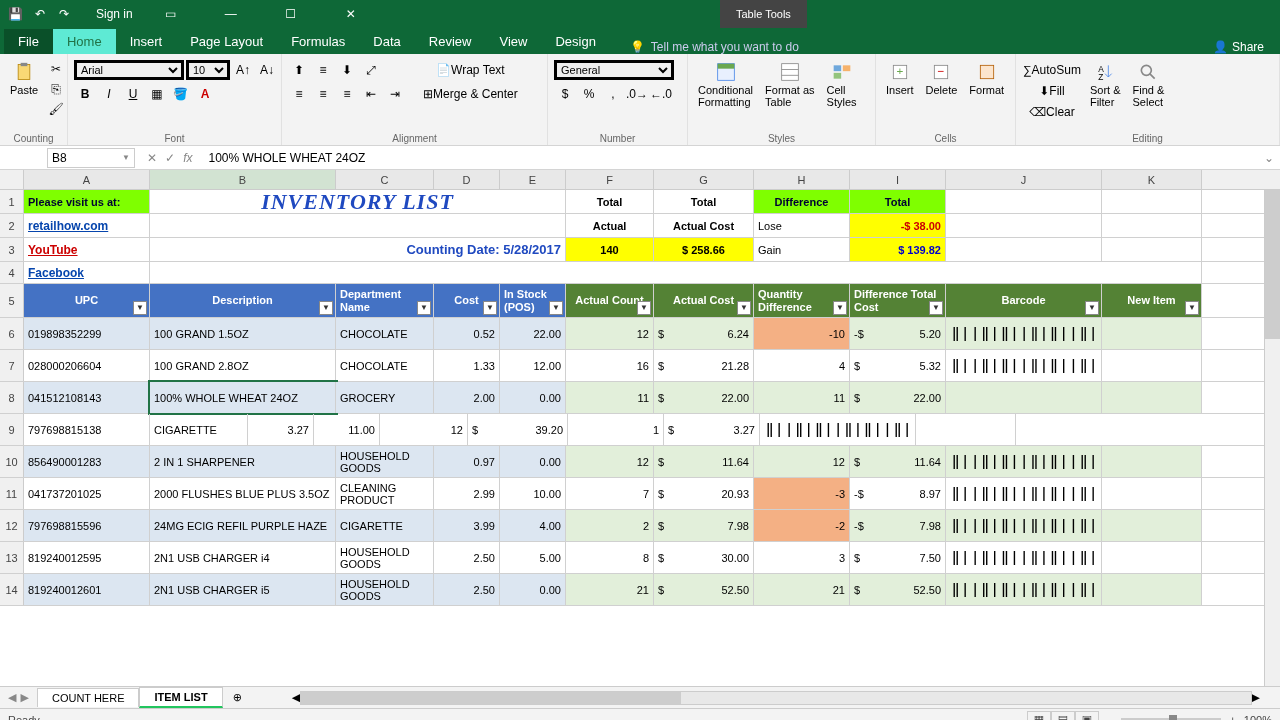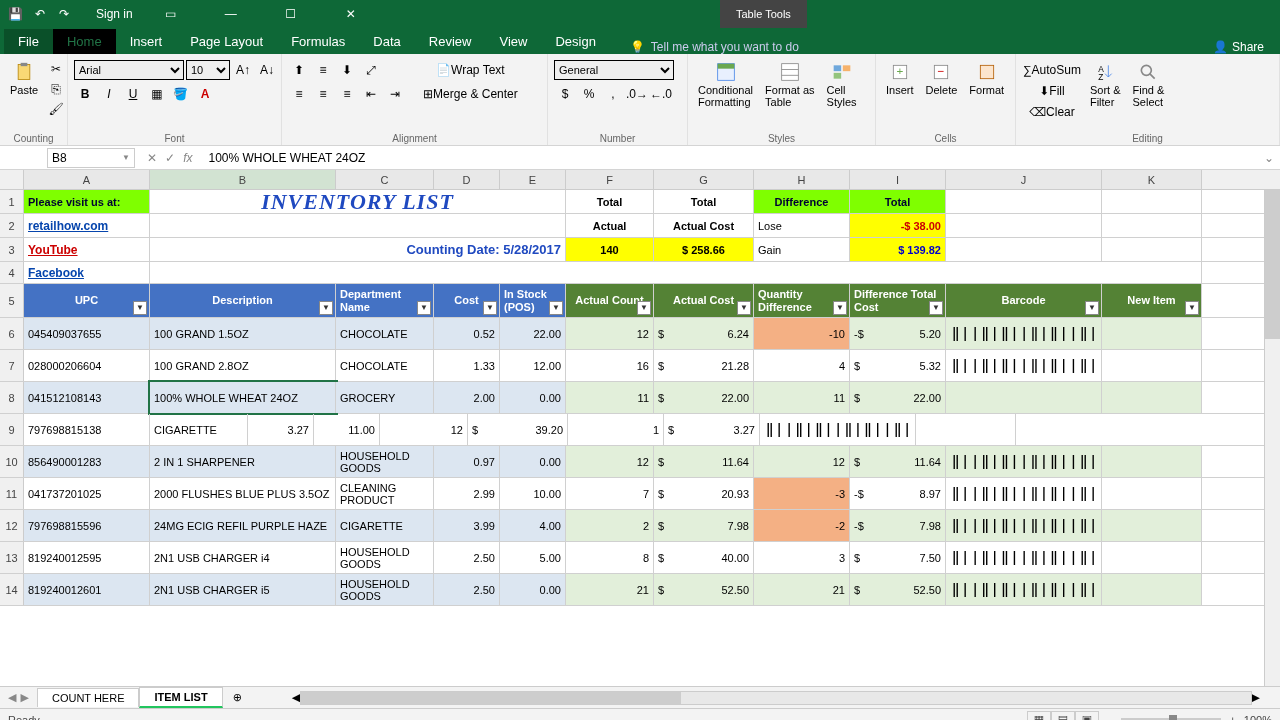--- a/index.html
+++ b/index.html
@@ -11,36 +11,36 @@
 .qat-icon { width: 16px; height: 16px; display: flex; align-items: center; justify-content: center; color: #fff; }
 .title-center { flex: 1; text-align: center; font-size: 12px; }
 .table-tools { background: #444; padding: 4px 16px; font-size: 11px; margin-left: 180px; position: absolute; left: 540px; top: 0; height: 28px; display:flex; align-items:center; color:#fff;}
 .title-right { display: flex; gap: 16px; padding: 0 16px; align-items: center; font-size: 12px; }
 .wc { width: 44px; text-align: center; }
 
 
 .ribbon-tabs { height: 26px; background: #0e6837; display: flex; align-items: flex-end; padding-left: 4px; }
 .tab { padding: 5px 14px; color: #fff; font-size: 13px; cursor: pointer; }
 .tab.file { background: #0a5029; }
-.tab.active { background: #000000; color: #217346; }
+.tab.active { background: #5eead4; color: #217346; }
 .tab.design { margin-left: 0; text-align: center; }
 .tell-me { color: #cce; margin-left: 20px; display:flex; align-items:center; gap:6px;}
 .share { margin-left: auto; padding-right: 16px; color: #fff; display:flex; align-items:center; gap:4px;}
 
 
 .ribbon { height: 92px; background: #f3f3f3; border-bottom: 1px solid #d4d4d4; display: flex; }
 .group { border-right: 1px solid #e1e1e1; padding: 2px 6px; display: flex; flex-direction: column; position: relative; }
 .group-label { position: absolute; bottom: 1px; left: 0; right: 0; text-align: center; font-size: 10px; color: #666; }
 .group-body { flex: 1; display: flex; align-items: flex-start; gap: 4px; padding-top: 4px; }
 .big-btn { display: flex; flex-direction: column; align-items: center; gap: 2px; padding: 2px 4px; font-size: 11px; cursor:pointer;}
 .big-btn svg { width: 20px; height: 20px; }
 .small-stack { display: flex; flex-direction: column; gap: 2px; }
 .small-btn { width: 20px; height: 18px; display: flex; align-items: center; justify-content: center; cursor: pointer; }
 .font-row { display: flex; gap: 2px; align-items: center; }
-select.combo { font-size: 11px; border: 1px solid #000000; height: 20px; }
+select.combo { font-size: 11px; border: 3px solid #000000; height: 20px; }
 .icon-btn { width: 22px; height: 20px; display: flex; align-items: center; justify-content: center; border: 1px solid transparent; cursor:pointer; font-size:12px;}
 
 
 .formula-row { height: 24px; display: flex; border-bottom: 1px solid #d4d4d4; align-items: center; background:#fff;padding-left:39px;}
 .name-box { width: 88px; border: 1px solid #ccc; margin: 2px 2px 2px 8px; padding: 2px 4px; font-size: 12px; display:flex; align-items:center; justify-content:space-between;}
 .fb-icons { display: flex; gap: 8px; padding: 0 10px; color: #888; }
 .formula-input { flex: 1; padding: 2px 6px; font-size: 12px; border: none; }
 
 
 .sheet { position: relative; height: 516px; overflow: hidden; }
@@ -391,21 +391,21 @@
         <div class="cell cE hdr-blue c" style="position:relative;font-size:11px;flex-direction:column;line-height:1.1">In Stock (POS)<span class="filter-arr" style="position:absolute;right:2px;bottom:2px">▼</span></div>
         <div class="cell cF hdr-green c" style="position:relative;font-size:11px;flex-direction:column;line-height:1.1">Actual Count<span class="filter-arr" style="position:absolute;right:2px;bottom:2px">▼</span></div>
         <div class="cell cG hdr-green c" style="position:relative;font-size:11px;flex-direction:column;line-height:1.1">Actual Cost<span class="filter-arr" style="position:absolute;right:2px;bottom:2px">▼</span></div>
         <div class="cell cH hdr-green c" style="position:relative;font-size:11px;flex-direction:column;line-height:1.1">Quantity Difference<span class="filter-arr" style="position:absolute;right:2px;bottom:2px">▼</span></div>
         <div class="cell cI hdr-green c" style="position:relative;font-size:11px;flex-direction:column;line-height:1.1">Difference Total Cost<span class="filter-arr" style="position:absolute;right:2px;bottom:2px">▼</span></div>
         <div class="cell cJ hdr-green c" style="position:relative;font-size:11px;flex-direction:column;line-height:1.1">Barcode<span class="filter-arr" style="position:absolute;right:2px;bottom:2px">▼</span></div>
         <div class="cell cK hdr-green c" style="position:relative;font-size:11px;flex-direction:column;line-height:1.1">New Item<span class="filter-arr" style="position:absolute;right:2px;bottom:2px">▼</span></div>
       </div>
       <div class="grid-row" style="height:32px">
         <div class="row-header">6</div>
-        <div class="cell cA stripe-a">045409037655</div>
+        <div class="cell cA stripe-a">019898352299</div>
         <div class="cell cB stripe-a" style="">100 GRAND 1.5OZ</div>
         <div class="cell cC stripe-a">CHOCOLATE</div>
         <div class="cell cD stripe-a r">0.52</div>
         <div class="cell cE stripe-a r">22.00</div>
         <div class="cell cF stripe-g r">12</div>
         <div class="cell cG stripe-g" style="justify-content:space-between">
           <span>$</span>
           <span>6.24</span>
         </div>
         <div class="cell cH stripe-g neg-bg r">-10</div>
@@ -550,21 +550,21 @@
       <div class="grid-row" style="height:32px">
         <div class="row-header">13</div>
         <div class="cell cA ">819240012595</div>
         <div class="cell cB " style="">2N1 USB CHARGER i4</div>
         <div class="cell cC ">HOUSEHOLD GOODS</div>
         <div class="cell cD  r">2.50</div>
         <div class="cell cE  r">5.00</div>
         <div class="cell cF  r">8</div>
         <div class="cell cG " style="justify-content:space-between">
           <span>$</span>
-          <span>40.00</span>
+          <span>30.00</span>
         </div>
         <div class="cell cH   r">3</div>
         <div class="cell cI " style="justify-content:space-between">
           <span>$</span>
           <span>7.50</span>
         </div>
         <div class="cell cJ ">
           <span class="barcode">║││║│║││║│║││║│║││║│║││║│║││║│║</span>
         </div>
         <div class="cell cK "></div>

